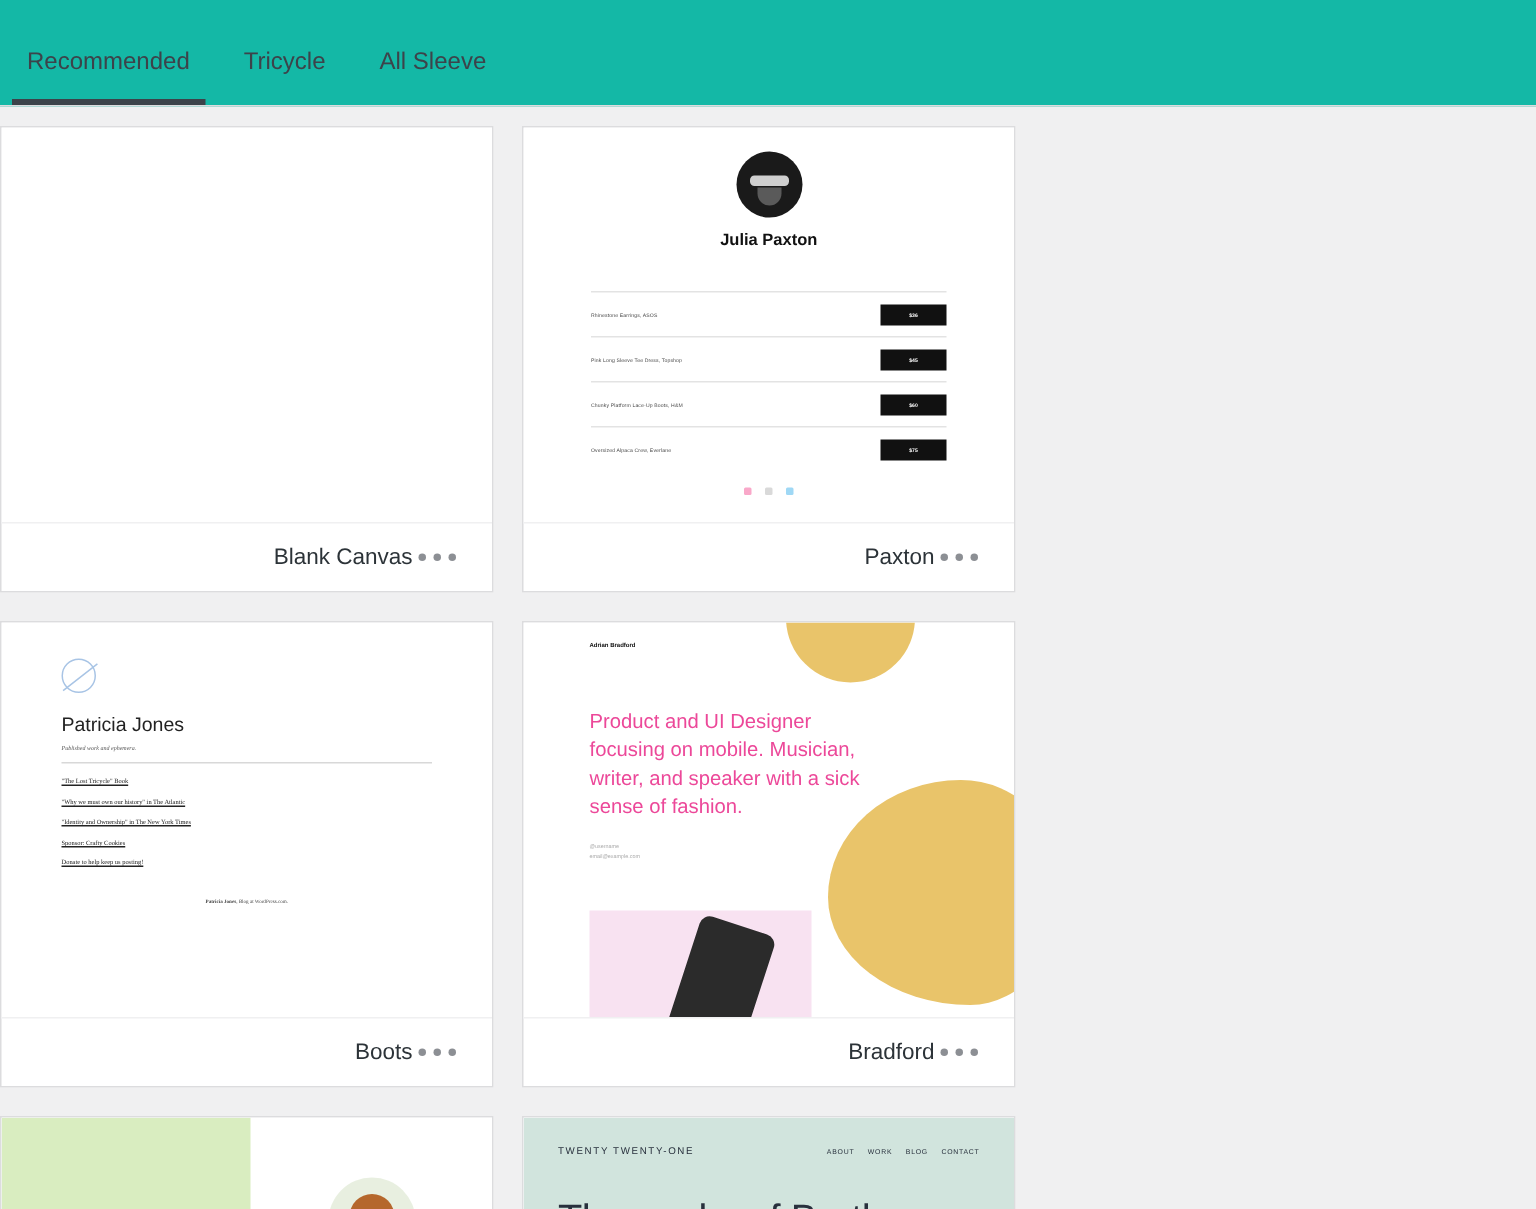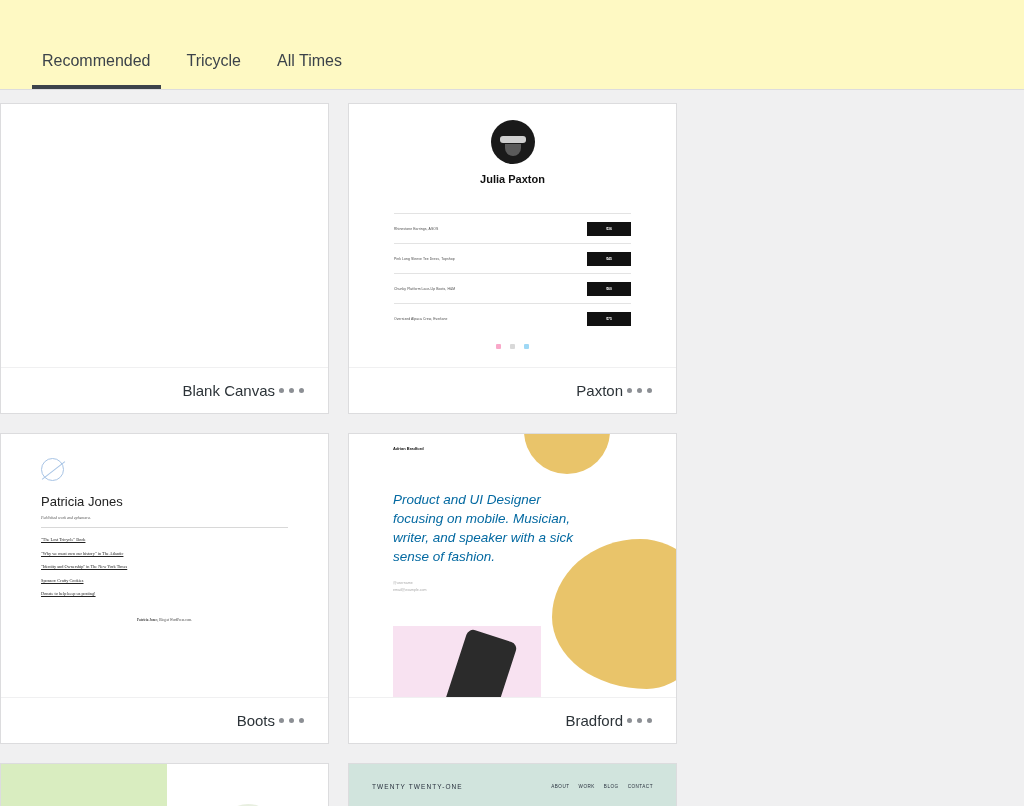--- a/index.html
+++ b/index.html
@@ -5,26 +5,26 @@
   * { box-sizing: border-box; margin: 0; padding: 0; }
   html, body {
     width: 1024px; height: 806px;
     background: #f0f0f1;
     font-family: "Liberation Sans", sans-serif;
     overflow: hidden;
   }
 
   
   .tabbar {
-    height: 90px;
-    background: #fef9c3;
+    height: 71px;
+    background: #14b8a6;
     border-bottom: 1px solid #dcdcde;
     display: flex;
     align-items: flex-end;
-    padding-left: 24px;
+    padding-left: 0;
   }
   .tab {
     position: relative;
     padding: 0 18px 20px 18px;
     font-size: 16px;
     color: #3c434a;
     line-height: 1;
     cursor: pointer;
     background: none;
     border: none;
@@ -143,21 +143,21 @@
   }
   .bf-blob2 {
     position:absolute; right:-34px; top:105px;
     width:158px; height:150px;
     background:#e9c46a;
     border-radius: 56% 44% 40% 60% / 52% 48% 52% 48%;
   }
   .bf-logo { position:absolute; left:44px; top:12px; font-size:4px; color:#111; font-weight:bold; }
   .bf-head {
     position:absolute; left:44px; top:56px; width:195px;
-    font-size: 13.5px; line-height: 1.42; color:#0369a1;font-style:italic;
+    font-size: 13.5px; line-height: 1.42; color:#ec4899;
   }
   .bf-contact { position:absolute; left:44px; top:146px; font-size:3.6px; color:#aaa; line-height:1.9; }
   .bf-pinkbox {
     position:absolute; left:44px; top:192px;
     width:148px; height:75px; background:#f8e2f1;
   }
   .bf-phone {
     position:absolute; left:105px; top:200px;
     width:52px; height:86px; background:#2b2b2b;
     border-radius:7px; transform: rotate(18deg);
@@ -194,21 +194,21 @@
     margin-top: 25px; font-size: 26.5px; line-height:1.26;
     color:#28303d; letter-spacing:-0.3px;
   }
 </style>
 </head>
 <body>
 
 <div class="tabbar">
   <button class="tab active">Recommended</button>
   <button class="tab">Tricycle</button>
-  <button class="tab">All Times</button>
+  <button class="tab">All Sleeve</button>
 </div>
 
 <div class="grid">
 
   <div class="card card-tall">
     <div class="preview"></div>
     <div class="card-footer">
       <span class="theme-name">Blank Canvas</span>
       <span class="dots">
           <i></i>

